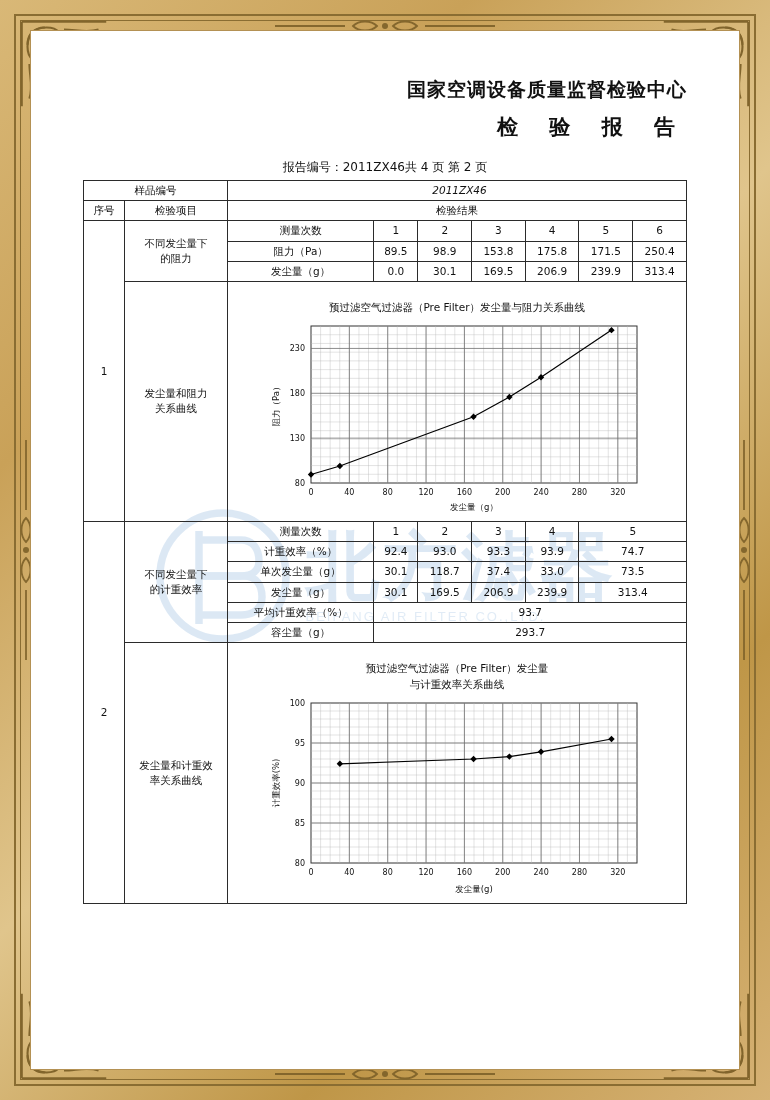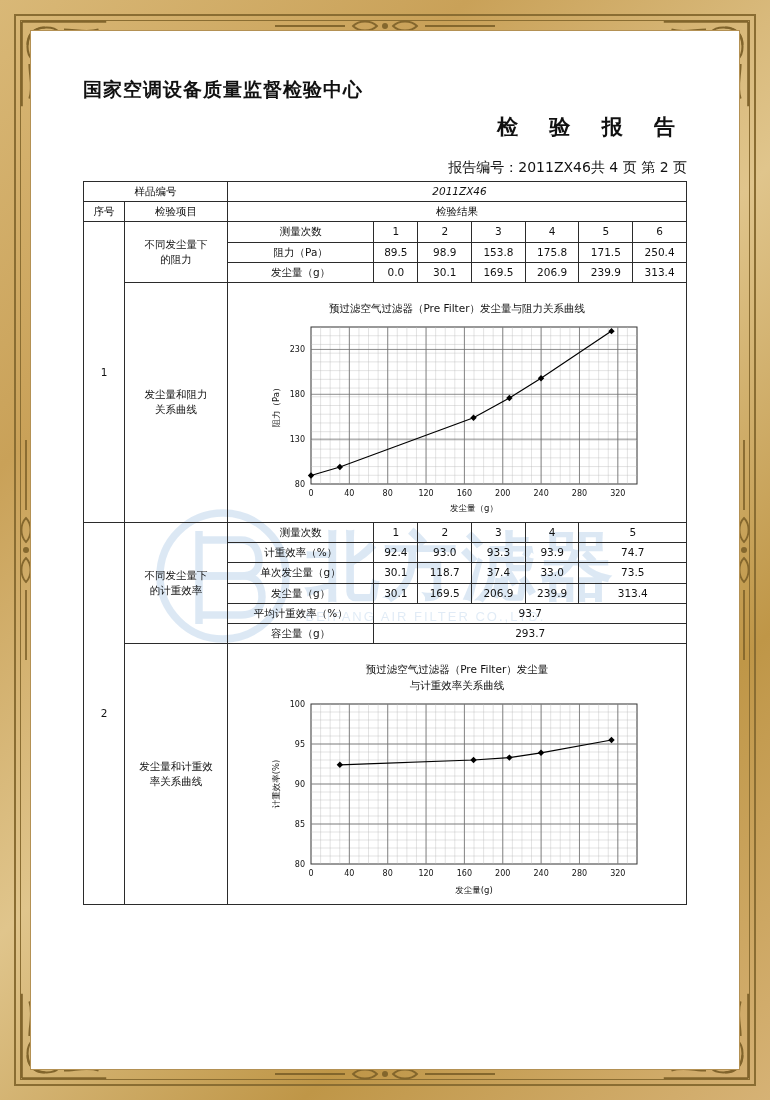--- a/index.html
+++ b/index.html
@@ -73,30 +73,30 @@
 
   
   .doc{
     position:absolute;left:0;right:0;top:0;bottom:0;
     padding:46px 52px 0 52px;
     box-sizing:border-box;
     z-index:10;
     color:#111;
   }
   .title1{
-    text-align:left;font-size:19px;font-weight:bold;letter-spacing:1px;
+    text-align:right;font-size:19px;font-weight:bold;letter-spacing:1px;
     font-family:"DejaVu Sans",sans-serif;
   }
   .title2{
     text-align:right;font-size:21px;font-weight:bold;letter-spacing:12px;
     margin-top:10px;font-family:"DejaVu Sans",sans-serif;
   }
   .metarow{
-    display:flex;justify-content:flex-end;align-items:flex-end;
-    margin-top:18px;font-size:14px;
+    display:flex;justify-content:center;align-items:flex-end;
+    margin-top:18px;font-size:12px;
   }
   table.main{
     margin-top:4px;
     border-collapse:collapse;width:100%;
     font-size:10.5px;
     padding-left:6px;
   }
   table.main td{
     border:1px solid #2b2b2b;
     padding:2px 3px;

